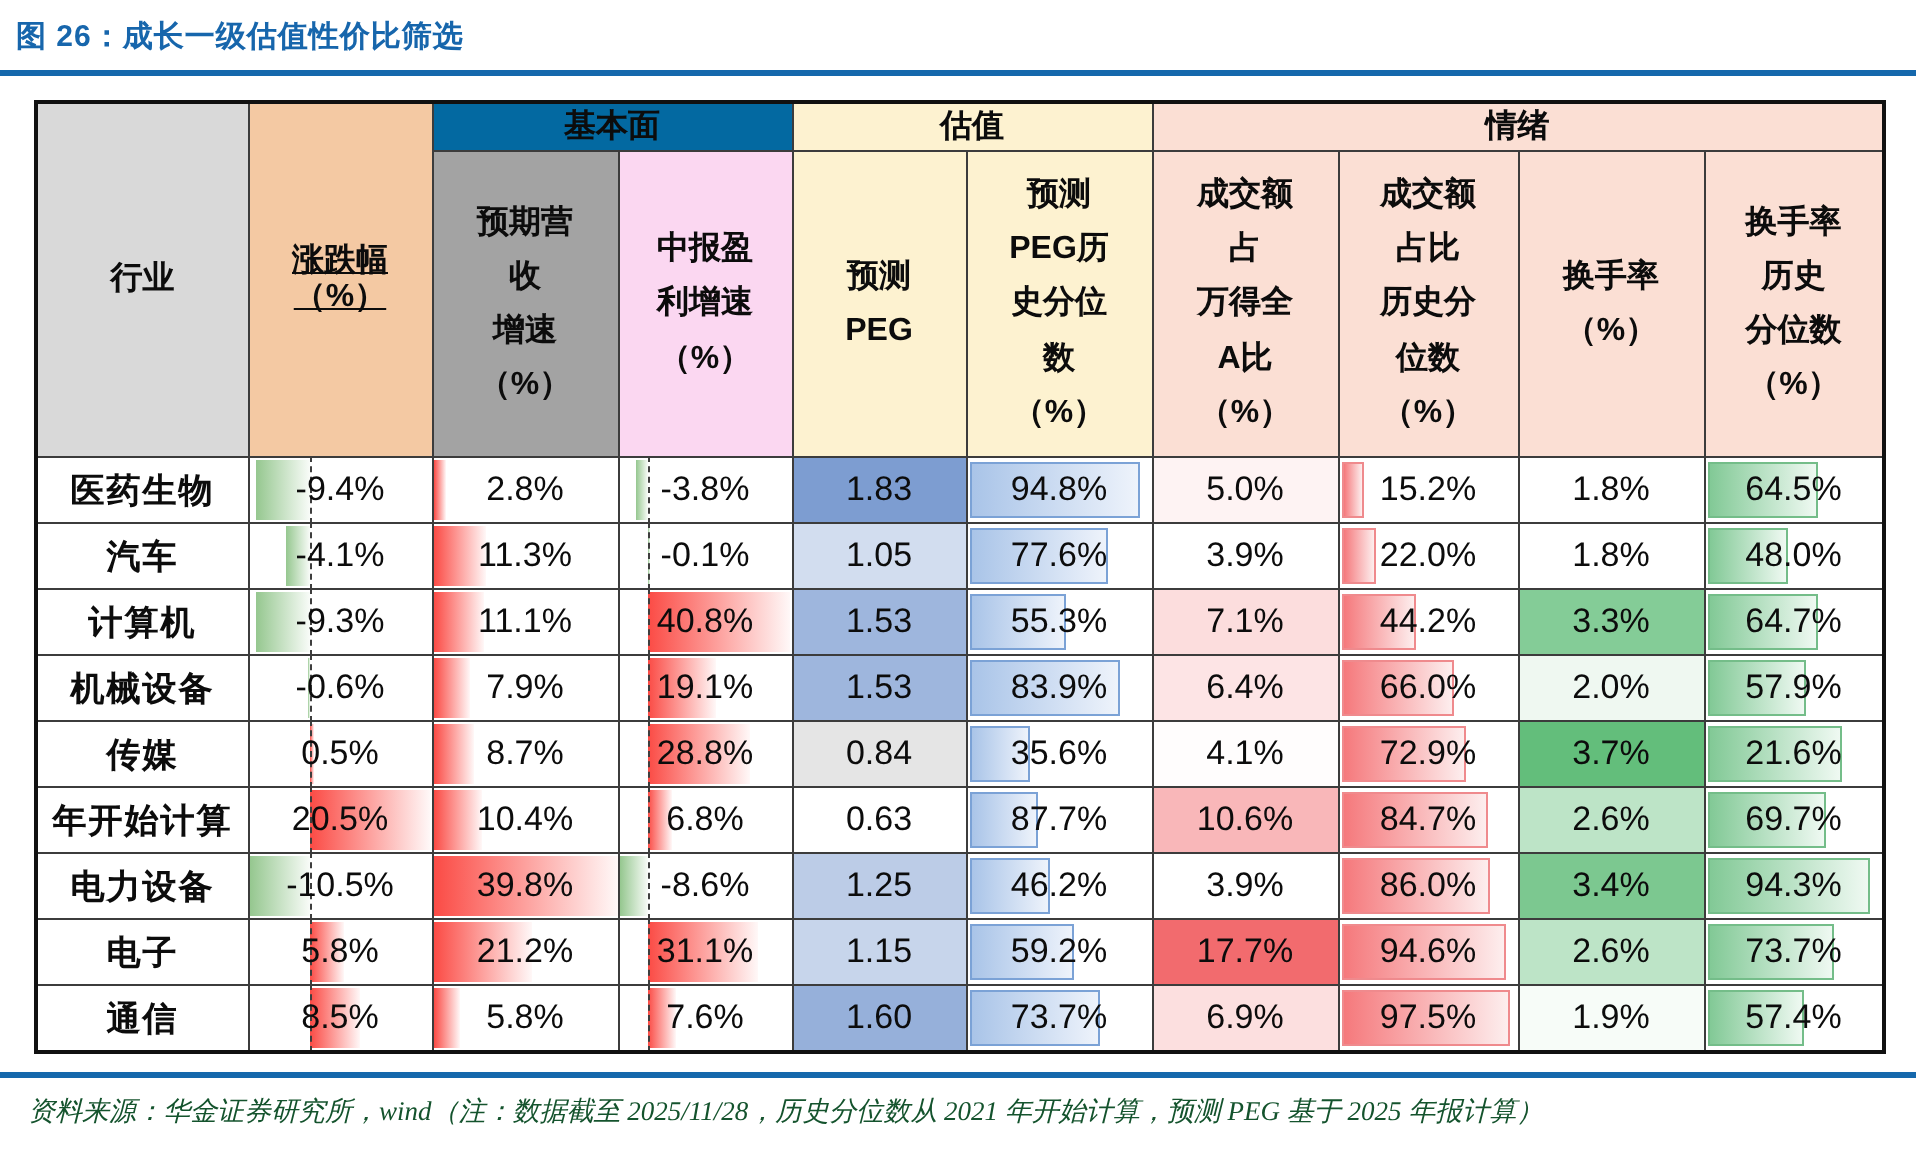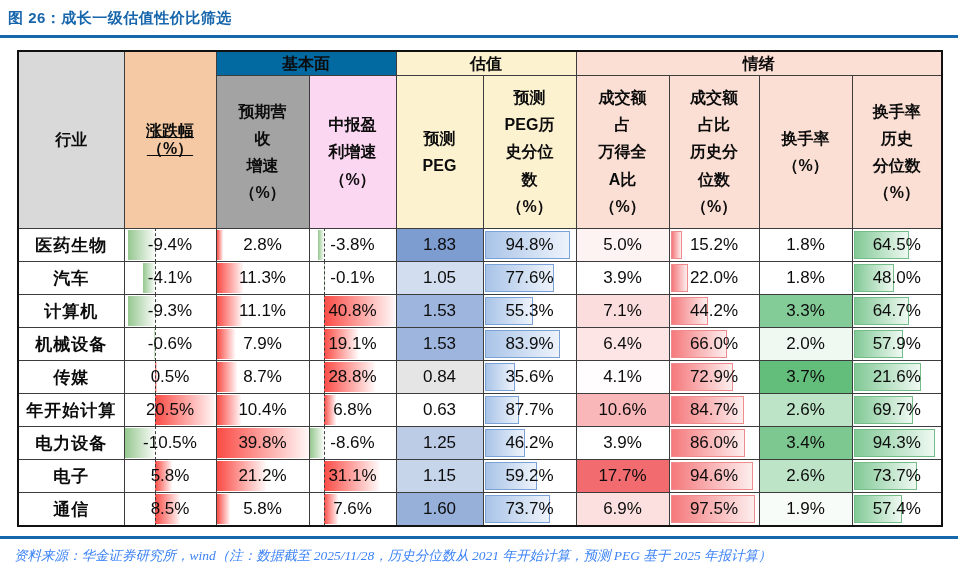--- a/index.html
+++ b/index.html
@@ -27,21 +27,21 @@
   tr.group-row th{height:23px;font-size:16px;font-weight:700;line-height:1.1;}
   tr.header-row th{height:152px;font-size:16px;font-weight:700;white-space:pre-line;line-height:1.7;}
   th.merged{white-space:pre-line;font-size:16px;font-weight:700;line-height:1.7;}
   tbody td{height:32px;font-size:17px;position:relative;}
   td.industry-cell{font-weight:700;font-size:17px;background:#ffffff;letter-spacing:1px;}
   .cellval{position:relative;z-index:3;}
   .bar{position:absolute;top:2px;bottom:2px;z-index:1;box-sizing:border-box;}
   .bar-plain{top:1px;bottom:1px;}
   .axis-line{position:absolute;top:-1px;bottom:-1px;width:0;border-left:1px dashed #3e3e3e;z-index:2;}
   .source-note{
-    margin:8px 12px 0 14px;font-size:13.5px;font-style:italic;color:#3b82f6;
+    margin:8px 12px 0 14px;font-size:13.5px;font-style:italic;color:#14532d;
     font-family:"Liberation Serif","DejaVu Serif",serif;white-space:nowrap;
   }
 </style>
 </head>
 <body>
 
 <div class="page">
   <div class="fig-title">
     <span>图 26：</span><span>成长一级估值性价比筛选</span>
   </div>

